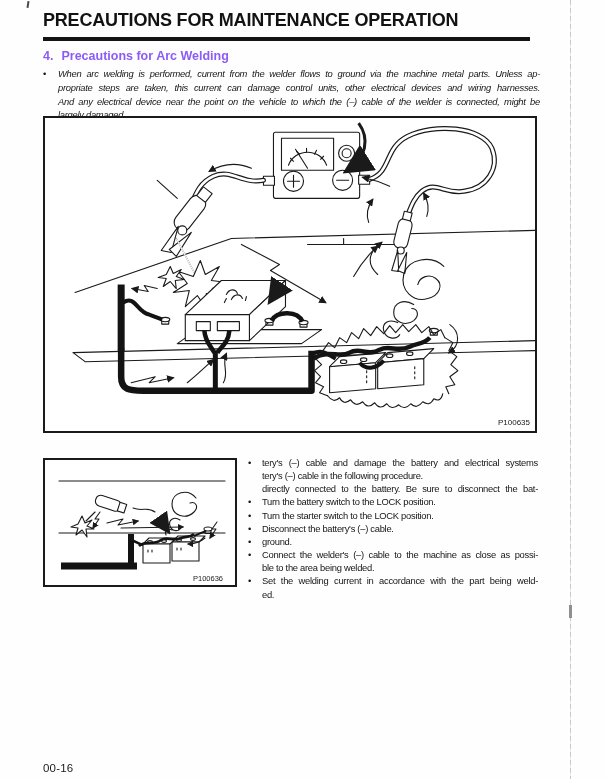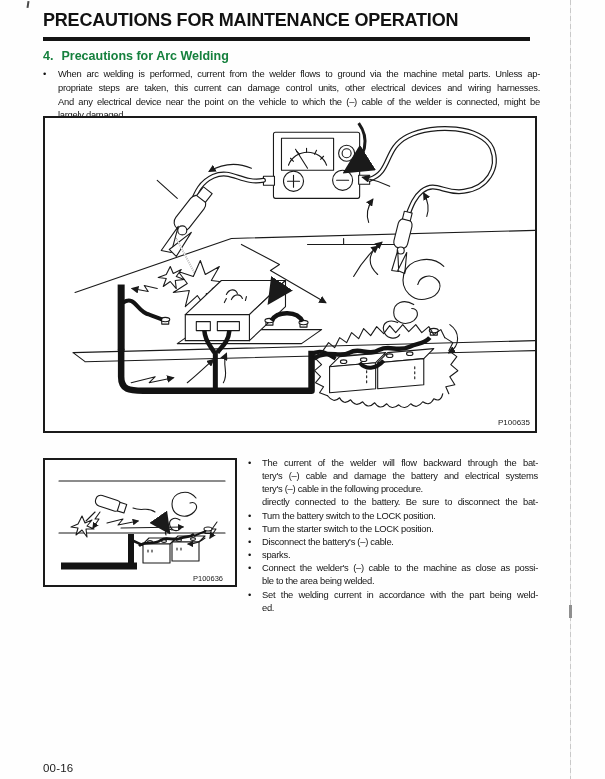--- a/index.html
+++ b/index.html
@@ -5,25 +5,25 @@
   html,body{margin:0;padding:0;background:#ffffff;}
   .sheet{
     position:relative;width:605px;height:779px;background:#fefefe;
     font-family:"Liberation Sans",sans-serif;color:#151515;overflow:hidden;
   }
   .title{
     position:absolute;left:43px;top:10px;font-size:18px;font-weight:bold;
     letter-spacing:-0.2px;white-space:nowrap;color:#121212;
   }
   .rule{position:absolute;left:43px;top:37px;width:487px;height:4px;background:#141414;}
-  .sec{position:absolute;left:43px;top:49px;font-size:12.5px;font-weight:bold;color:#15803d;}
+  .sec{position:absolute;left:43px;top:49px;font-size:12.5px;font-weight:bold;color:#8b5cf6;}
   .sec .num{margin-right:8px;}
   .introwrap{position:absolute;left:43px;top:67px;width:497px;display:flex;}
   .bch{width:15px;flex:none;font-size:9.5px;line-height:13.8px;}
-  .introwrap .lines{flex:1;min-width:0;}
+  .introwrap .lines{flex:1;min-width:0;font-style:italic;}
   .introwrap .tl{font-size:9.4px;line-height:13.8px;letter-spacing:-0.28px;white-space:nowrap;}
   .j{text-align:justify;text-align-last:justify;}
   .figbox{position:absolute;border:2px solid #1a1a1a;box-sizing:border-box;background:#fff;}
   .fig1{left:43px;top:116px;width:494px;height:317px;}
   .fig2{left:43px;top:458px;width:194px;height:129px;}
   .figbox svg{display:block;width:100%;height:100%;}
   .rcol{position:absolute;left:248px;top:456px;width:290px;}
   .pb{display:flex;}
   .pb .bch{width:14px;font-size:9.5px;line-height:13.15px;}
   .pb .lines{flex:1;min-width:0;}
@@ -300,21 +300,20 @@
       </g>
 
       <text class="figlabel2" x="178" y="121" text-anchor="end">P100636</text>
     </svg>
   </div>
 
   <div class="rcol">
     <div class="pb">
       <span class="bch">•</span>
       <div class="lines">
-        <div class="tl j">The current of the welder will flow backward through the bat-</div>
         <div class="tl j">tery's (–) cable and damage the battery and electrical systems</div>
         <div class="tl">tery's (–) cable in the following procedure.</div>
         <div class="tl j">directly connected to the battery. Be sure to disconnect the bat-</div>
       </div>
     </div>
     <div class="pb">
       <span class="bch">•</span>
       <div class="lines">
           <div class="tl">Turn the battery switch to the LOCK position.</div>
         </div>
@@ -327,21 +326,21 @@
     </div>
     <div class="pb">
       <span class="bch">•</span>
       <div class="lines">
           <div class="tl">Disconnect the battery's (–) cable.</div>
         </div>
     </div>
     <div class="pb">
       <span class="bch">•</span>
       <div class="lines">
-        <div class="tl">sparks.</div>
+        <div class="tl">ground.</div>
       </div>
     </div>
     <div class="pb">
       <span class="bch">•</span>
       <div class="lines">
         <div class="tl j">Connect the welder's (–) cable to the machine as close as possi-</div>
         <div class="tl">ble to the area being welded.</div>
       </div>
     </div>
     <div class="pb">

